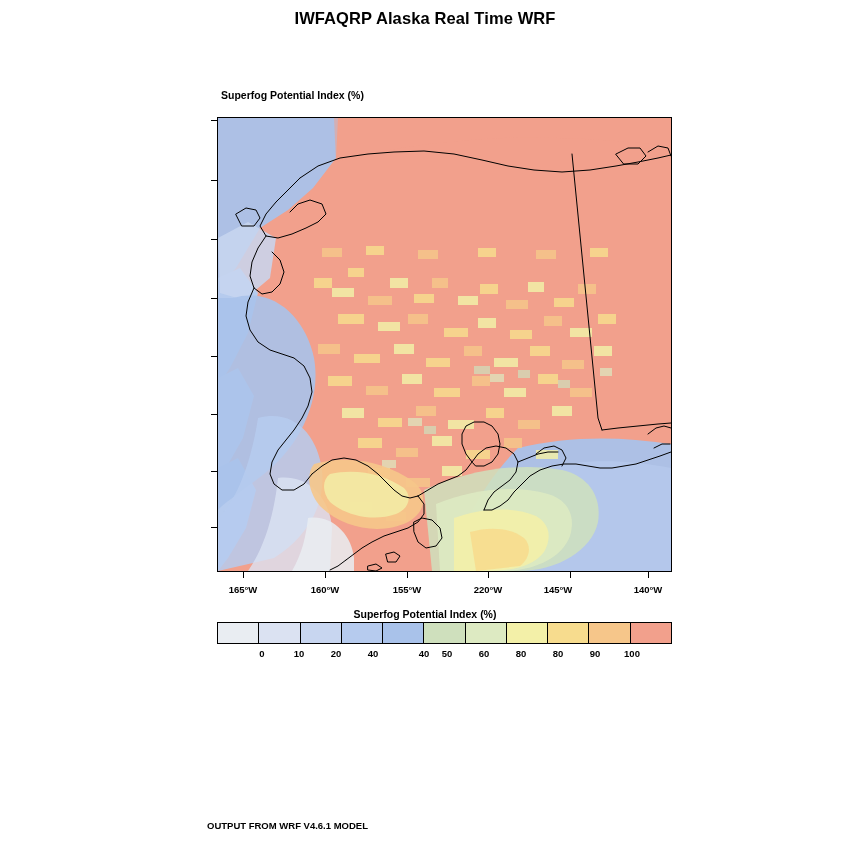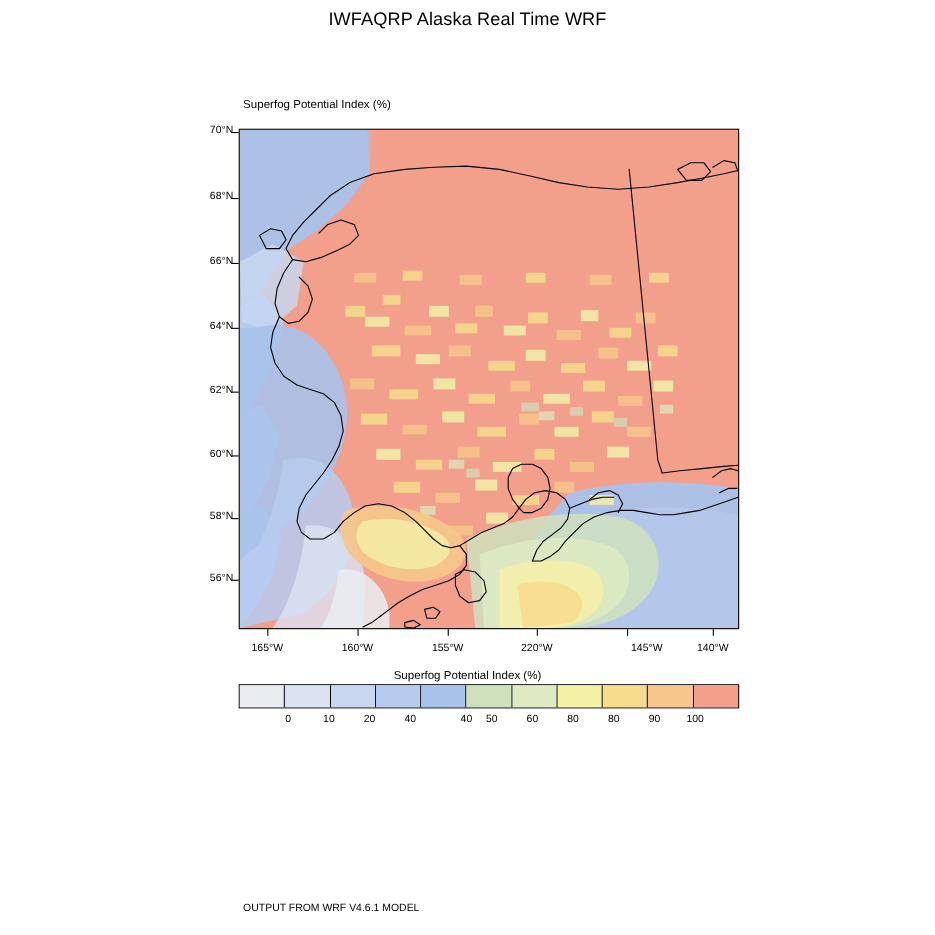--- a/index.html
+++ b/index.html
@@ -11,20 +11,21 @@
     width: 850px;
     height: 850px;
     position: relative;
     font-family: "Liberation Sans", sans-serif;
     color: #000000;
     overflow: hidden;
   }
   .page {
     position: absolute;
     inset: 0;
+    font-weight: bold;
   }
   
   .main-title {
     position: absolute;
     left: 0;
     top: 9px;
     width: 850px;
     text-align: center;
     font-size: 16.5px;
     letter-spacing: 0.1px;
@@ -138,21 +139,21 @@
   }
   .cb-tick {
     position: absolute;
     font-size: 9.5px;
     transform: translateX(-50%);
     white-space: nowrap;
   }
   
   .footer {
     position: absolute;
-    left: 221px;
+    left: 207px;
     top: 820px;
     font-size: 9.5px;
     line-height: 12.5px;
     white-space: nowrap;
   }
 </style>
 </head>
 <body>
 
 <div class="page">
@@ -304,30 +305,20 @@
           <path d="M384,312 L400,310 L420,308 L440,306 L453,305"></path>
 
           <path d="M18,96 L28,90 L38,92 L42,100 L36,108 L24,108 Z"></path>
           <path d="M398,36 L410,30 L422,30 L428,38 L420,46 L406,46 Z"></path>
           <path d="M430,34 L440,28 L450,30 L453,38"></path>
         </g>
       </g>
     </svg>
   </div>
 
-  <div class="ylab-col">
-    <div class="ylab" style="top:-4px">70°N</div>
-    <div class="ylab" style="top:56px">68°N</div>
-    <div class="ylab" style="top:115px">66°N</div>
-    <div class="ylab" style="top:174px">64°N</div>
-    <div class="ylab" style="top:232px">62°N</div>
-    <div class="ylab" style="top:290px">60°N</div>
-    <div class="ylab" style="top:347px">58°N</div>
-    <div class="ylab" style="top:403px">56°N</div>
-  </div>
 
   <div>
     <div class="tick-h" style="left:211px; top:120px"></div>
     <div class="tick-h" style="left:211px; top:180px"></div>
     <div class="tick-h" style="left:211px; top:239px"></div>
     <div class="tick-h" style="left:211px; top:298px"></div>
     <div class="tick-h" style="left:211px; top:356px"></div>
     <div class="tick-h" style="left:211px; top:414px"></div>
     <div class="tick-h" style="left:211px; top:471px"></div>
     <div class="tick-h" style="left:211px; top:527px"></div>
@@ -340,21 +331,21 @@
     <div class="tick-v" style="left:488px; top:572px"></div>
     <div class="tick-v" style="left:570px; top:572px"></div>
     <div class="tick-v" style="left:648px; top:572px"></div>
   </div>
 
   <div class="xlab-row">
     <div class="xlab" style="left:63px">165°W</div>
     <div class="xlab" style="left:145px">160°W</div>
     <div class="xlab" style="left:227px">155°W</div>
     <div class="xlab" style="left:308px">220°W</div>
-    <div class="xlab" style="left:408px">145°W</div>
+    <div class="xlab" style="left:378px">145°W</div>
     <div class="xlab" style="left:468px">140°W</div>
   </div>
 
   <div class="cb-title">Superfog Potential Index   (%)</div>
 
   <div class="cbar">
     <div style="background:#e9edf2"></div>
     <div style="background:#dbe2f2"></div>
     <div style="background:#c8d6f0"></div>
     <div style="background:#b6cbee"></div>

